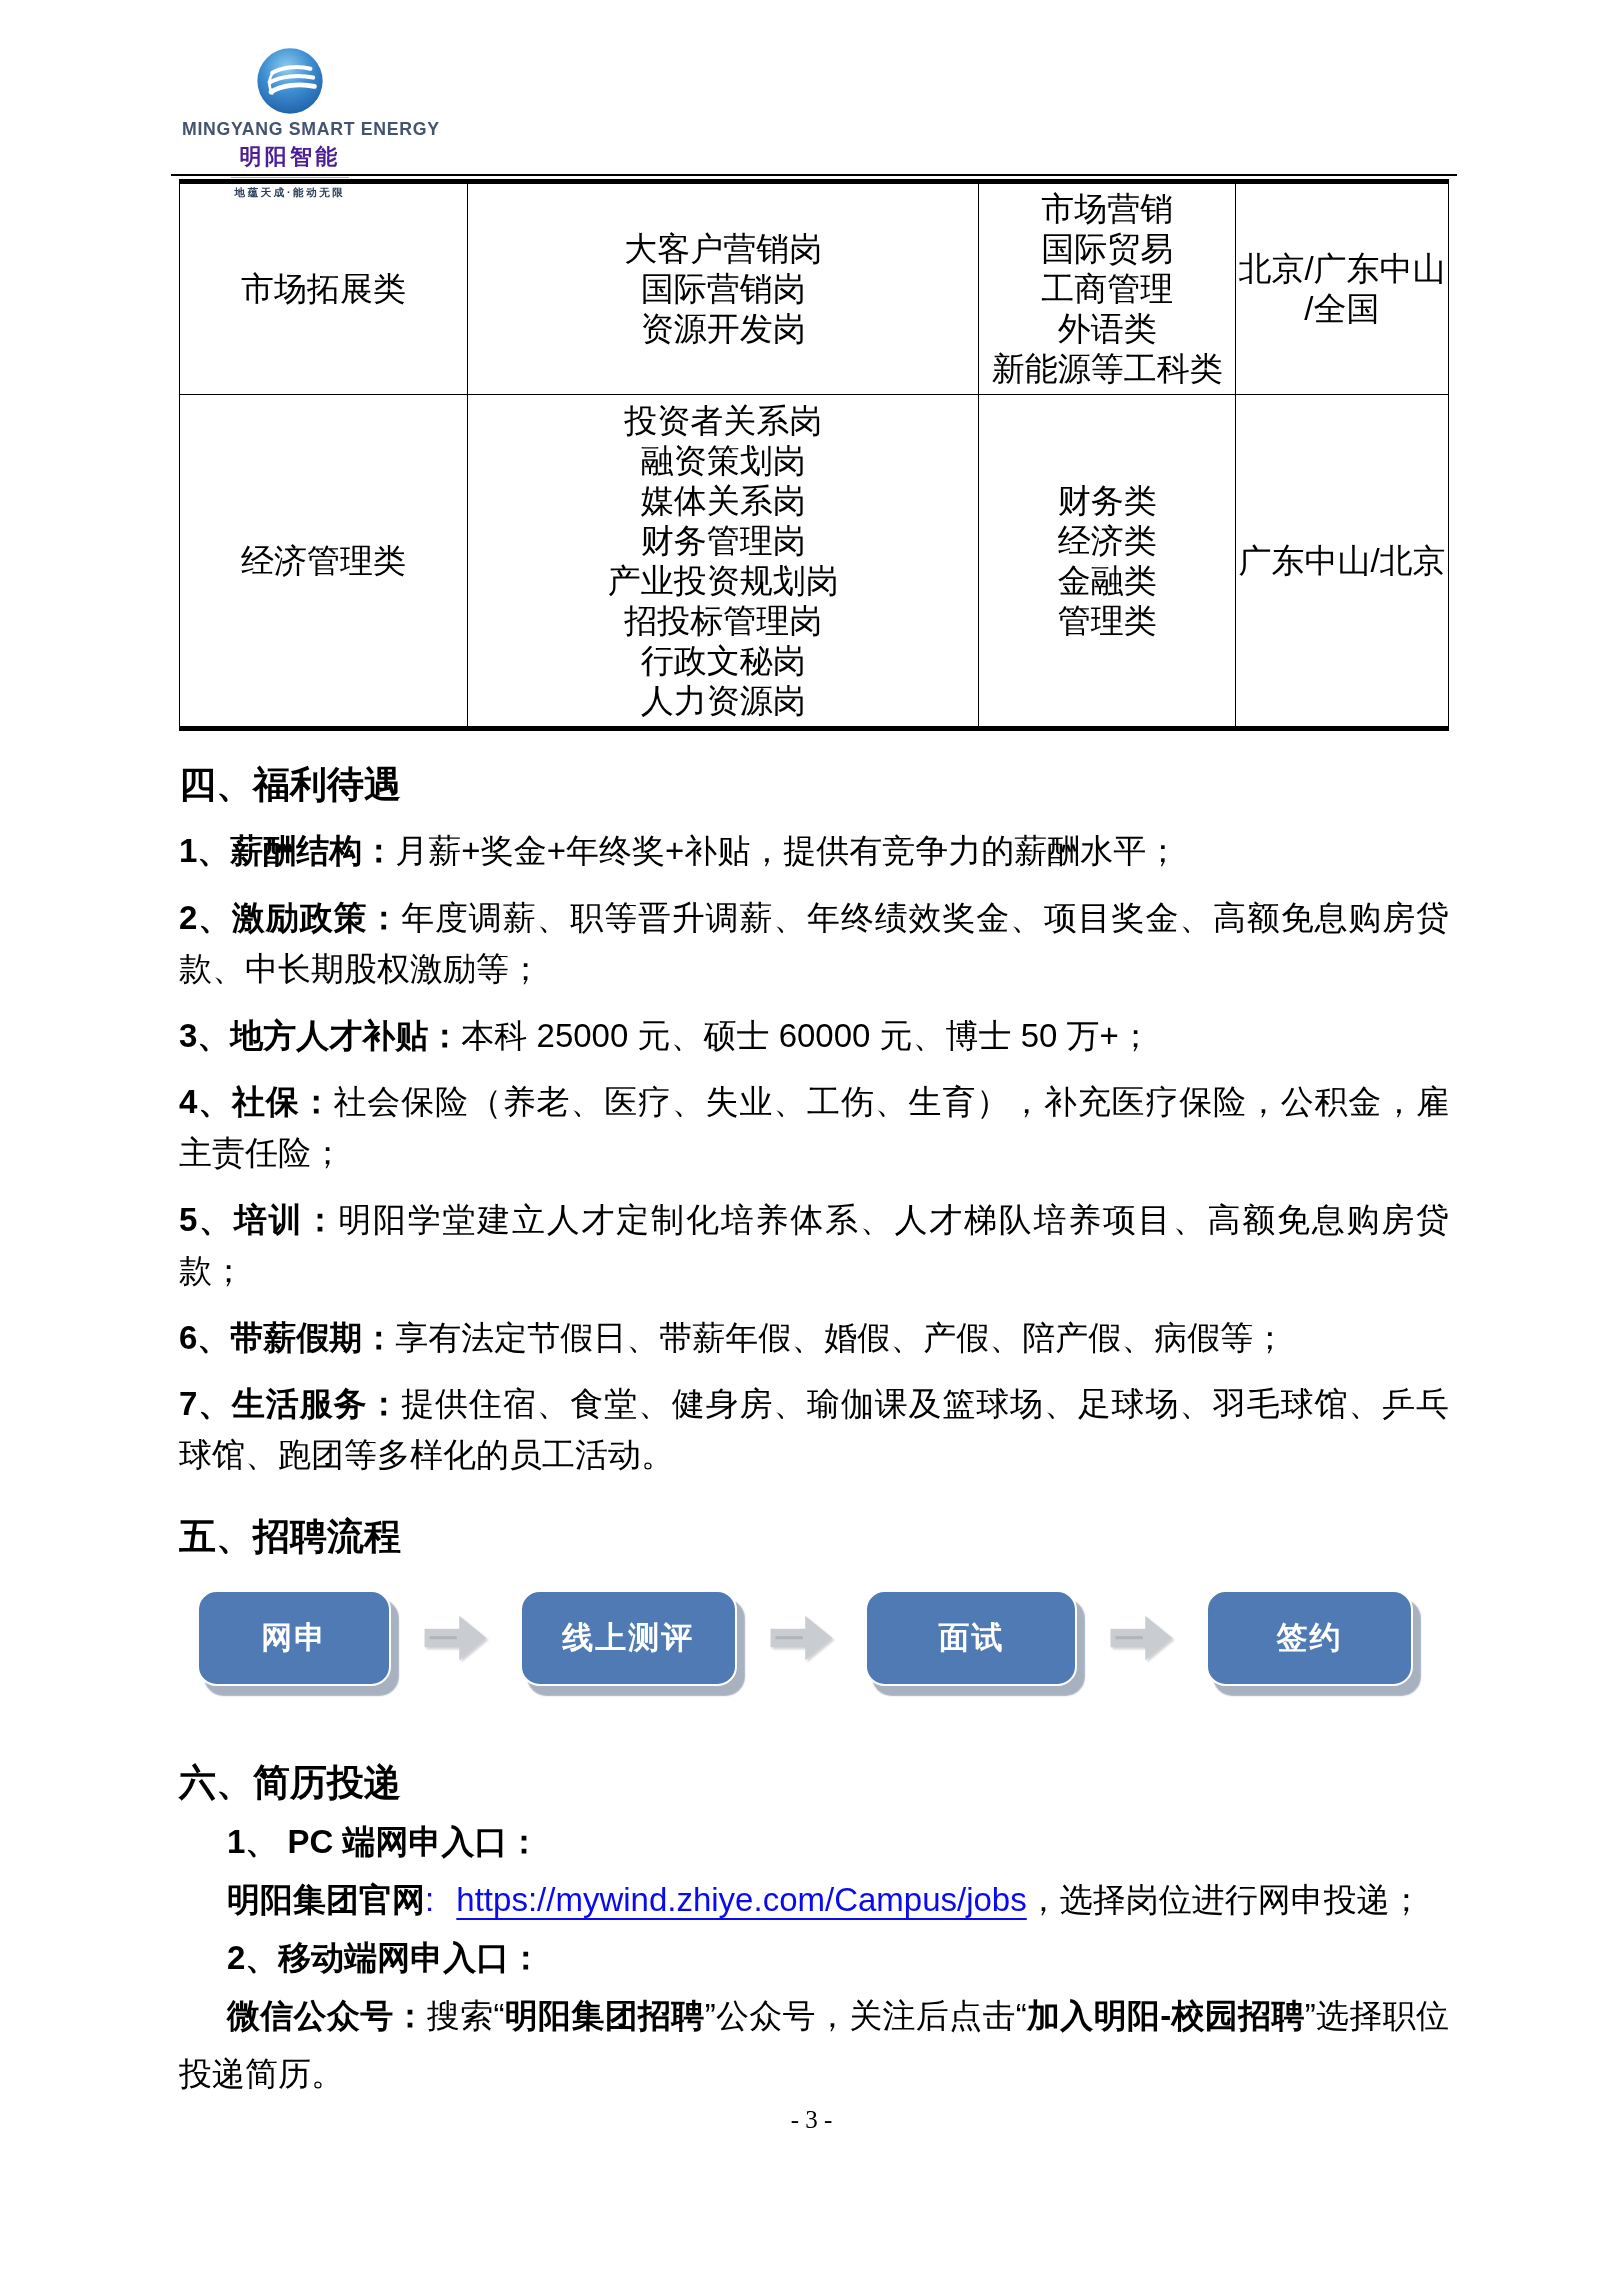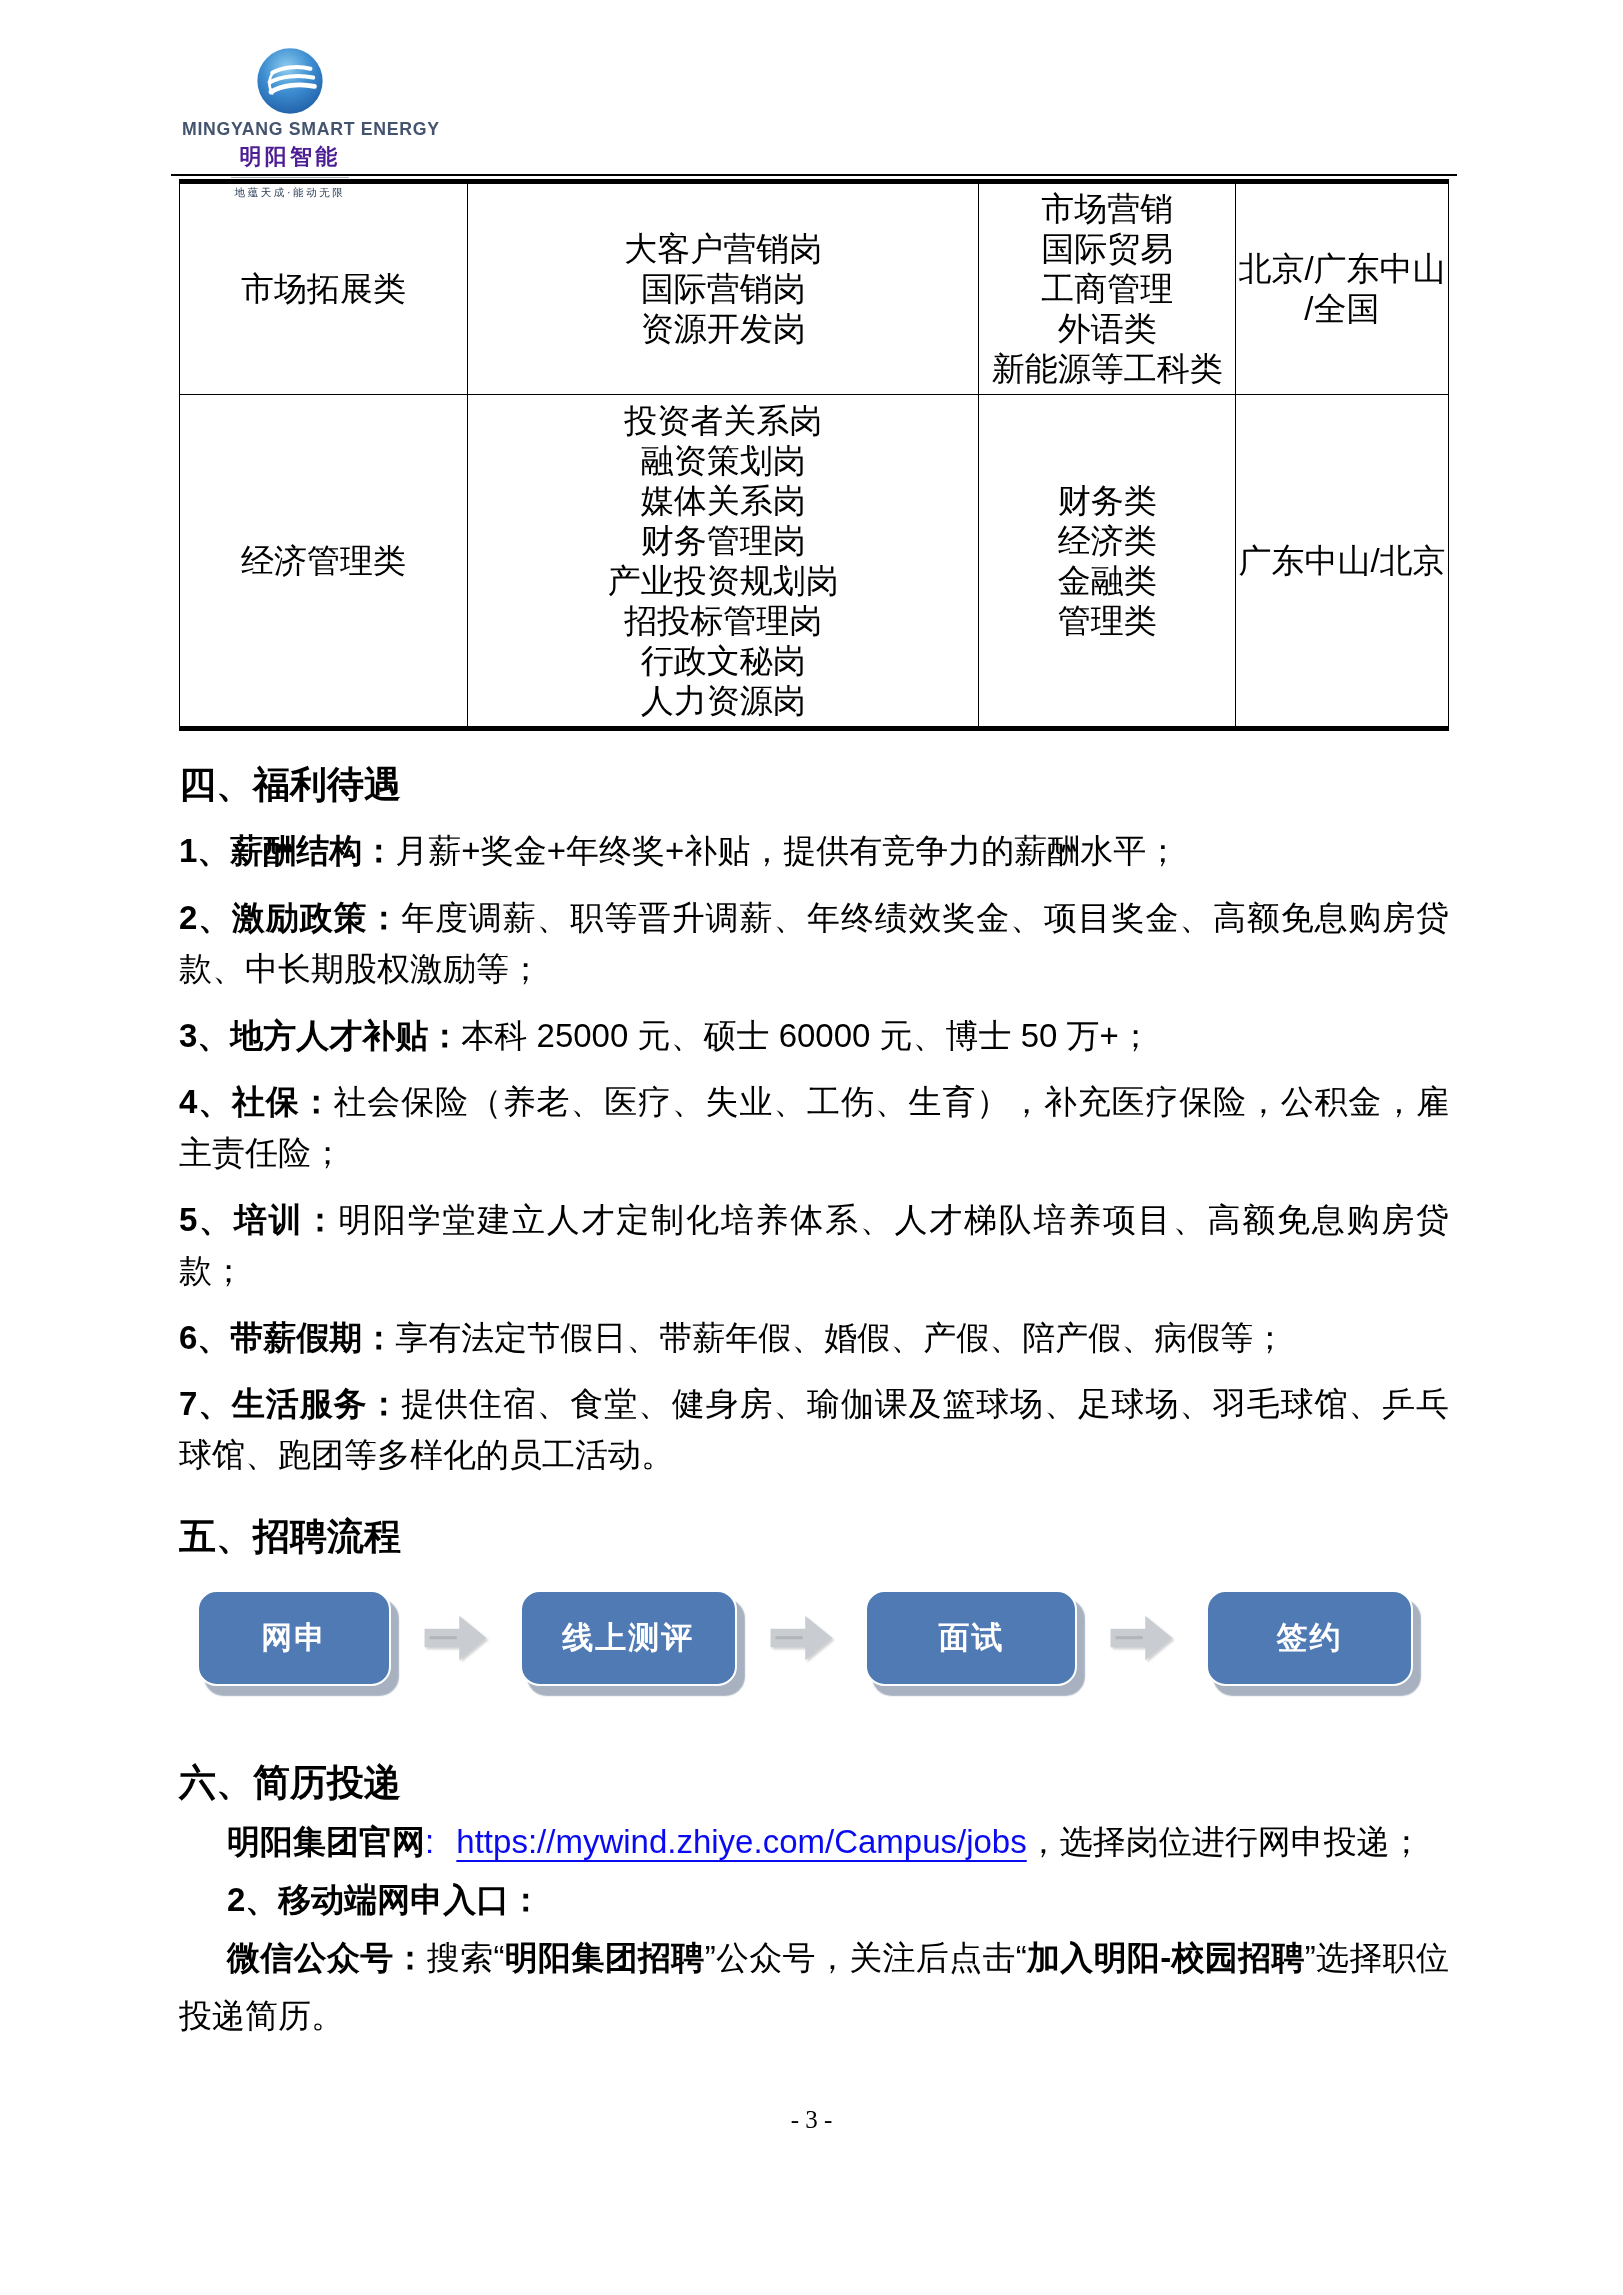--- a/index.html
+++ b/index.html
@@ -9,21 +9,21 @@
     color:#000;overflow:hidden;
   }
   .content{padding:174px 174px 0 179px;}
 
   
   .logo{position:absolute;left:182px;top:47px;width:216px;text-align:center;}
   .logo .globe{display:block;margin:0 auto 3.9px;}
   .logo .en{font-size:17.7px;font-weight:700;letter-spacing:0.7px;color:#44536e;white-space:nowrap;}
   .logo .cn{font-size:22px;font-weight:700;letter-spacing:3.3px;color:#4c1d95;margin-top:2.6px;}
   .logo .sep{width:118px;border-top:1.3px solid #a9afb8;margin:4.6px auto 3.9px;}
-  .logo .tagline{font-size:10.5px;font-weight:400;letter-spacing:2.6px;color:#2b3d58;white-space:nowrap;margin-top:8px;}
+  .logo .tagline{font-size:10.5px;font-weight:700;letter-spacing:2.6px;color:#2b3d58;white-space:nowrap;margin-top:8px;}
 
   
   .header-rule{border-top:2px solid #000;margin:0 -7.9px 2.6px -7.9px;}
   table.jobs{width:100%;border-collapse:collapse;table-layout:fixed;
     border-top:5.9px solid #000;border-bottom:5.9px solid #000;}
   table.jobs td{border:1.3px solid #000;vertical-align:middle;text-align:center;
     font-size:33px;line-height:40px;padding:5.2px 2.6px;}
   table.jobs tr.r1 td{height:196px;}
   table.jobs tr.r2 td{height:321px;}
   .cell-line{white-space:nowrap;}
@@ -174,20 +174,21 @@
       <polygon points="0,27 56,27 56,6 100,42 56,78 56,57 0,57" fill="#c9cdd2"></polygon>
       <rect x="8" y="39" width="44" height="5" fill="#b2b6bb"></rect>
     </svg>
     <div class="step w4">
         <span>签约</span>
       </div>
   </div>
 
   <h2 class="h-apply">六、简历投递</h2>
   <div class="apply">
+    <p class="indent"><span class="b">1、 PC 端网申入口：</span></p>
     <p class="indent">
       <span class="b">明阳集团官网</span><span class="link-colon">: </span><a class="link" href="#" title="https://mywind.zhiye.com/Campus/jobs">https://mywind.zhiye.com/Campus/jobs</a><span>，选择岗位进行网申投递；</span>
     </p>
     <p class="indent"><span class="b">2、移动端网申入口：</span></p>
     <p class="indent just">
       <span class="b">微信公众号：</span><span>搜索“</span><span class="b">明阳集团招聘</span><span>”公众号，关注后点击“</span><span class="b">加入明阳-校园招聘</span><span>”选择职位投递简历。</span>
     </p>
   </div>
 </div>
 

